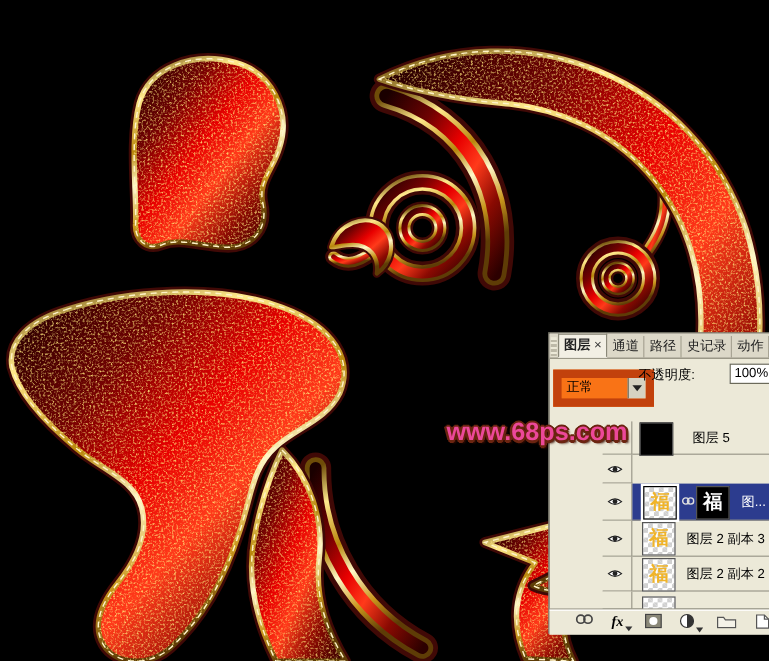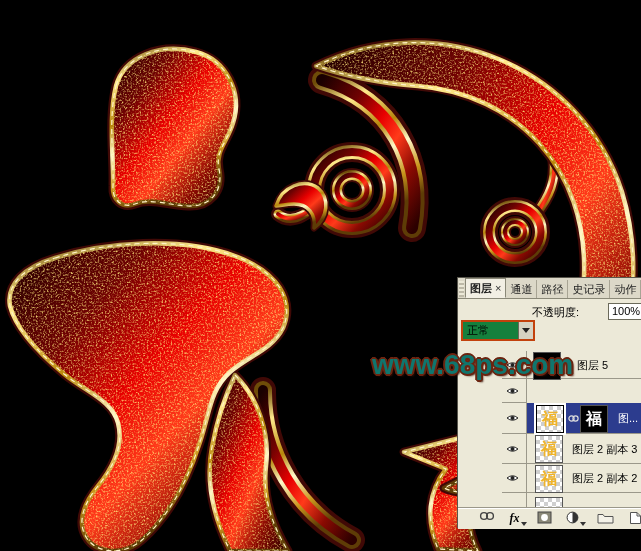--- a/index.html
+++ b/index.html
@@ -5,40 +5,40 @@
   html,body{margin:0;padding:0;background:#000;}
   #stage{position:relative;width:641px;height:551px;overflow:hidden;background:#000;
          font-family:"Liberation Sans","DejaVu Sans",sans-serif;padding-left:23px;}
   
   svg.art{position:absolute;left:0;top:0;width:641px;height:551px;}
   .k1{stroke:#400906;fill:none;stroke-linecap:round;}
   .k2{stroke:url(#gg);fill:none;stroke-linecap:round;}
   .k3{stroke:url(#gem);fill:none;stroke-linecap:round;}
   
   .watermark{position:absolute;left:372px;top:349px;z-index:30;
-    font-size:28px;font-weight:bold;letter-spacing:0px;color:#0f766e;
+    font-size:21px;font-weight:bold;letter-spacing:0px;color:#ec4899;
     text-shadow:-2px 0 #6b2410,2px 0 #6b2410,0 -2px #6b2410,0 2px #6b2410,
                 -1px -1px #6b2410,1px 1px #6b2410,-1px 1px #6b2410,1px -1px #6b2410,
                  2px 2px 2px #3a0e02;}
   
   .panel{position:absolute;left:457px;top:277px;width:184px;height:250px;z-index:20;
          background:#ece9d8;border-left:1px solid #58564c;border-top:1px solid #58564c;
          font-size:11px;color:#000;}
   .tabbar{position:absolute;left:0;top:0;width:184px;height:20px;background:#dedacA;
           background:#dcd8c8;border-bottom:1px solid #8a8878;display:flex;align-items:flex-end;}
   .grip{width:5px;height:16px;margin:0 1px 1px 1px;
         background:repeating-linear-gradient(0deg,#bdb9a8 0 2px,#ece9d8 2px 4px);}
   .tab{padding:2px 4px 2px 4px;height:14px;line-height:14px;border-right:1px solid #a8a494;
        white-space:nowrap;color:#222;}
   .tab.active{background:#f2efe4;border:1px solid #8a8878;border-bottom:1px solid #f2efe4;
        font-weight:bold;}
   .tabx{margin-left:3px;color:#333;font-weight:normal;}
   .moderow{position:absolute;left:0;top:20px;width:184px;height:28px;}
-  .combo{position:absolute;left:3px;top:22px;width:66px;height:17px;background:#15803d;
-         border:2px solid #c2410c;line-height:17px;padding-left:4px;}
+  .combo{position:absolute;left:3px;top:10px;width:66px;height:17px;background:#f97316;
+         border:7px solid #c2410c;line-height:17px;padding-left:4px;}
   .combobtn{position:absolute;right:0;top:0;width:14px;height:17px;background:#d6d2c2;
          border-left:1px solid #6b6a5a;}
   .tri-down{position:absolute;left:3px;top:6px;width:0;height:0;
          border-left:4px solid transparent;border-right:4px solid transparent;border-top:5px solid #222;}
   .lbl{position:absolute;white-space:nowrap;color:#000;}
   .inputbox{position:absolute;height:15px;background:#fff;border:1px solid #6b6a5a;
          line-height:15px;padding-left:3px;}
   .lockrow{position:absolute;left:0;top:48px;width:184px;height:25px;border-bottom:1px solid #9b988a;}
   .lockbtn{position:absolute;top:4px;width:14px;height:14px;display:inline-block;}
   .checkerbtn{background:#fff;border:1px solid #777;

